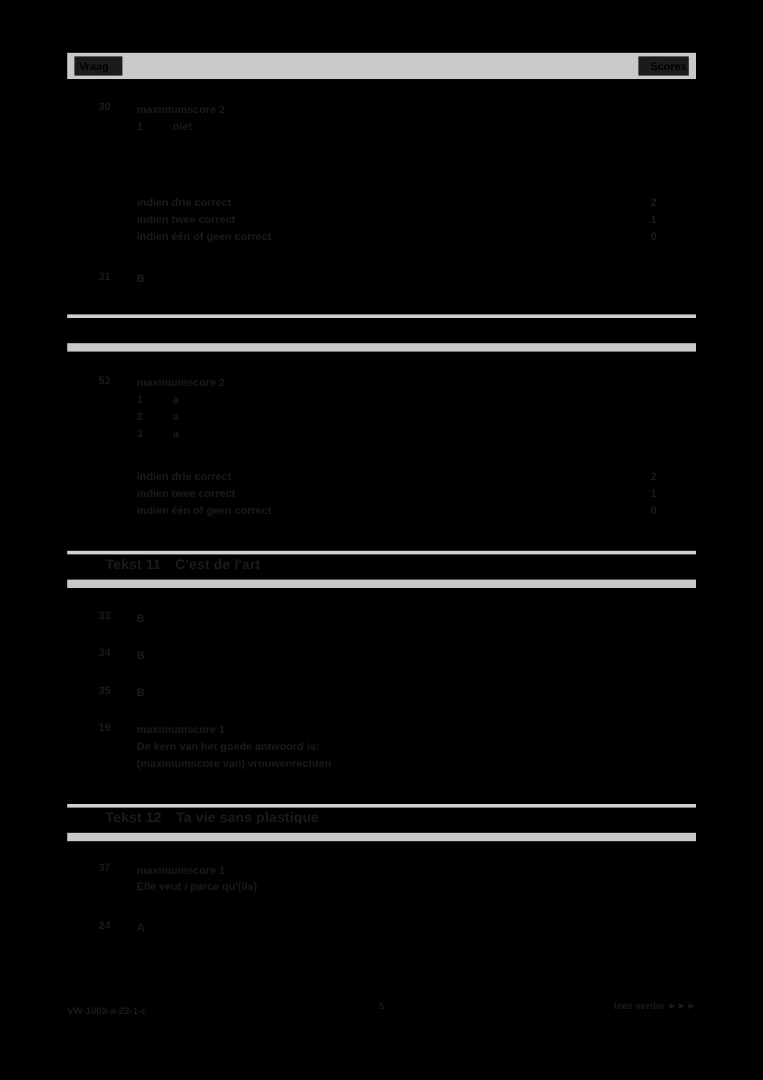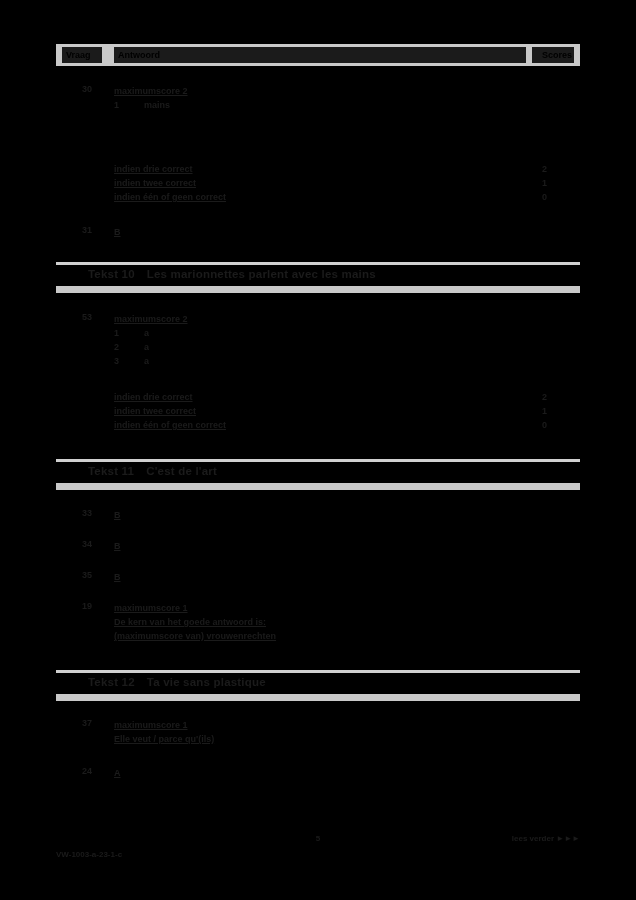--- a/index.html
+++ b/index.html
@@ -91,21 +91,20 @@
     color: #1b1b1b;
     letter-spacing: 0px;
   }
   .qbody {
     position: absolute;
     left: 58px;
     top: 0;
     width: 400px;
     font-size: 9px;
     color: #1b1b1b;
-    text-decoration: underline;
   }
   .qbody.bold { font-weight: bold; }
   .line {
     position: relative;
     height: 14px;
     line-height: 14px;
     white-space: nowrap;
   }
   .sub-idx {
     display: inline-block;
@@ -173,21 +172,21 @@
     top: 834px;
     width: 524px;
     height: 14px;
     font-size: 8px;
     font-weight: bold;
     color: #1b1b1b;
   }
   .footer-left {
     position: absolute;
     left: 0;
-    top: 16px;
+    top: 4px;
   }
   .footer-center {
     position: absolute;
     left: 0;
     top: 0;
     width: 524px;
     text-align: center;
   }
   .footer-right {
     position: absolute;
@@ -197,35 +196,32 @@
 </style>
 </head>
 <body>
 
 <div class="page">
 
   <div class="header-band">
     <div class="header-cell hc-vraag">
       <span class="hc-label">Vraag</span>
     </div>
-    <div class="header-cell hc-antwoord">
-      <span class="hc-label">Antwoord</span>
-    </div>
     <div class="header-cell hc-scores">
       <span class="hc-label">Scores</span>
     </div>
   </div>
   <div class="header-rule-bottom"></div>
 
   <div class="qrow" style="top:84px;">
     <div class="qnum">30</div>
     <div class="qbody bold">
       <div class="line">maximumscore 2</div>
       <div class="line">
-        <span class="sub-idx">1</span><span class="sub-val">mains</span>
+        <span class="sub-idx">1</span><span class="sub-val">niet</span>
       </div>
     </div>
   </div>
 
   <div class="qrow" style="top:162px;">
     <div class="qbody bold">
       <div class="rule-line">indien drie correct</div>
       <div class="rule-line">indien twee correct</div>
       <div class="rule-line">indien één of geen correct</div>
     </div>
@@ -237,23 +233,20 @@
   </div>
 
   <div class="qrow" style="top:225px;">
     <div class="qnum">31</div>
     <div class="qbody">
       <div class="line plain-answer">B</div>
     </div>
   </div>
 
   <div class="section-rule-top" style="top:262px;"></div>
-  <div class="section-title" style="top:268px;">
-    <span class="tnum">Tekst 10</span><span>Les marionnettes parlent avec les mains</span>
-  </div>
   <div class="section-band" style="top:286px;"></div>
 
   <div class="qrow" style="top:312px;">
     <div class="qnum">53</div>
     <div class="qbody bold">
       <div class="line">maximumscore 2</div>
       <div class="line">
         <span class="sub-idx">1</span><span class="sub-val">a</span>
       </div>
       <div class="line">

